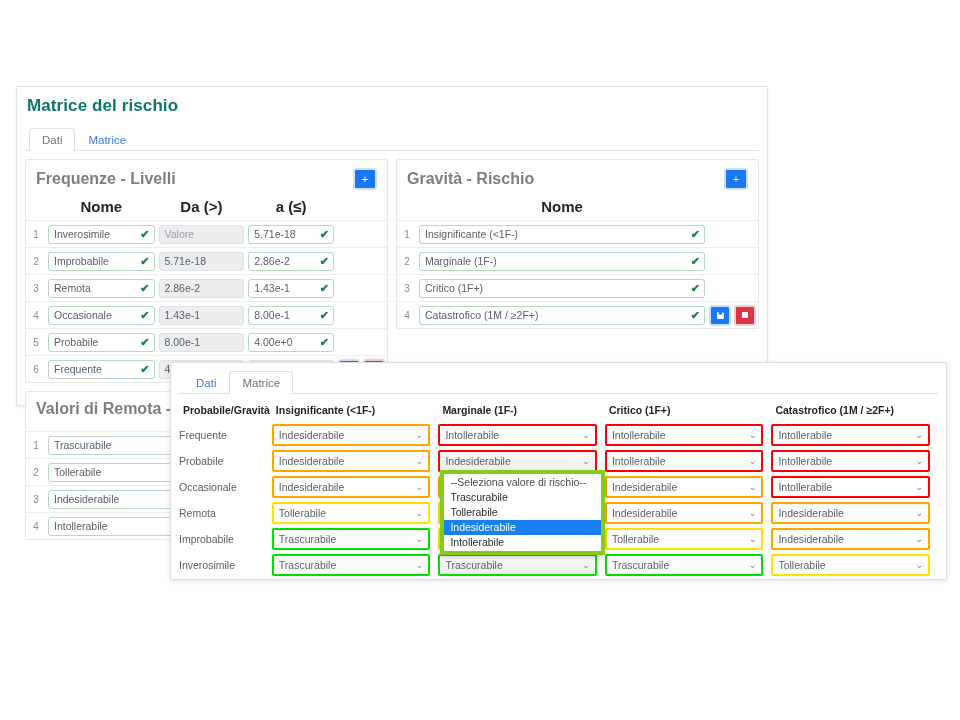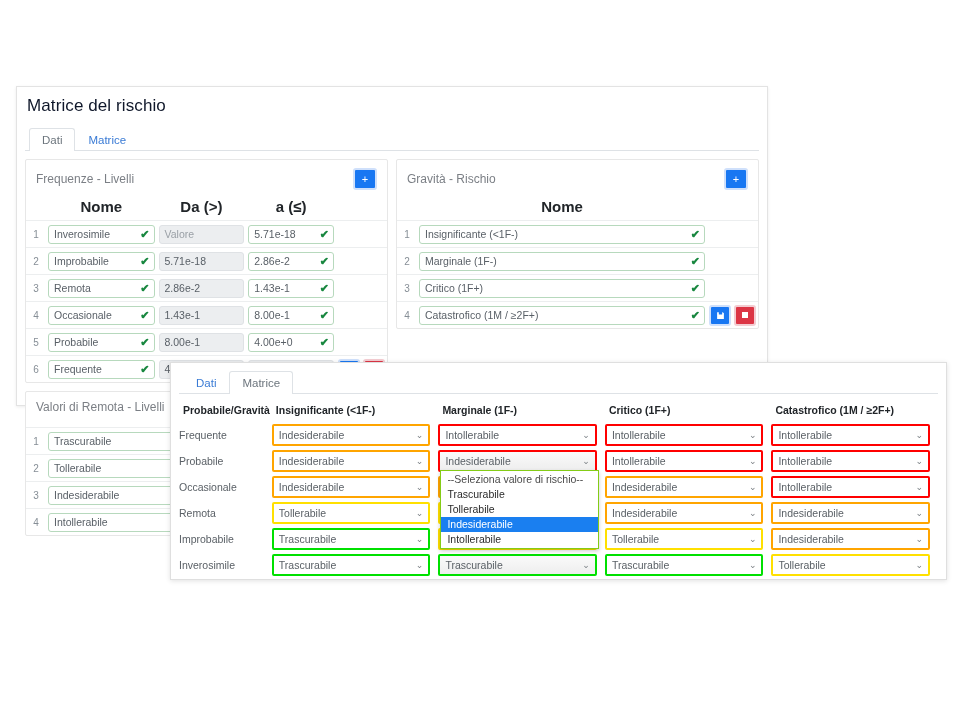--- a/index.html
+++ b/index.html
@@ -15,21 +15,21 @@
   .stage{position:absolute;inset:0;}
 
   
   .back-window{
     position:absolute; left:16px; top:86px; width:750px; height:318px;
     background:#ffffff;
     border:1px solid #e3e3e3;
     box-shadow:0 1px 3px rgba(0,0,0,.08);
   }
   .page-title{
-    font-size:17px; font-weight:normal; color:#0f172a;
+    font-size:17px; font-weight:bold; color:#0f766e;
     padding:9px 0 0 10px; letter-spacing:.1px;
   }
   .tabs{
     display:flex; align-items:flex-end; height:24px;
     border-bottom:1px solid #dee2e6;
     margin:10px 8px 0 8px;
     padding-left:4px;
   }
   .tab{
     font-size:11.5px; padding:4px 12px 4px 12px; line-height:14px;
@@ -41,21 +41,21 @@
   }
   .tabpane{ padding:8px; }
 
   .card{
     border:1px solid #e7e7e7; background:#fff; border-radius:2px;
   }
   .card-head{
     display:flex; align-items:center; justify-content:space-between;
     padding:8px 10px 4px 10px;
   }
-  .card-title{ color:#7b7f85; font-size:12px; }
+  .card-title{ color:#7b7f85; font-size:16px;font-weight:bold; }
   .btn-add{
     width:20px;height:18px;background:#1877f2;border-radius:3px;
     border:2px solid #cfe0fb;
     display:flex;align-items:center;justify-content:center;
     color:#fff;font-size:11px;line-height:1;cursor:pointer;
   }
 
   table.lvl{ border-collapse:collapse; width:100%; }
   table.lvl th{
     font-size:15px; font-weight:bold; color:#212529;
@@ -114,21 +114,21 @@
     margin-right:8px; overflow:hidden; white-space:nowrap; cursor:pointer;
   }
   .sel .caret{
     position:absolute; right:5px; top:0; font-size:9px; color:#7b8085;
     line-height:18px;
   }
   .sel.greyish{ background:linear-gradient(#fafafa,#eeeeee); }
 
   .dropdown{
     position:absolute; z-index:40; background:#ffffff;
-    border:1px solid #84cc16; box-shadow:0 2px 4px rgba(0,0,0,.2);
+    border:4px solid #84cc16; box-shadow:0 2px 4px rgba(0,0,0,.2);
     font-size:10.5px; color:#2b2b2b; padding:1px 0;
   }
   .dd-item{ padding:1px 6px 1px 6px; line-height:13px; white-space:nowrap;cursor:pointer;}
   .dd-item.ph{ color:#4a4a4a; }
   .dd-item.sel-hl{ background:#1a7ff0; color:#ffffff; }
 </style>
 </head>
 <body>
 
 <div class="stage">

